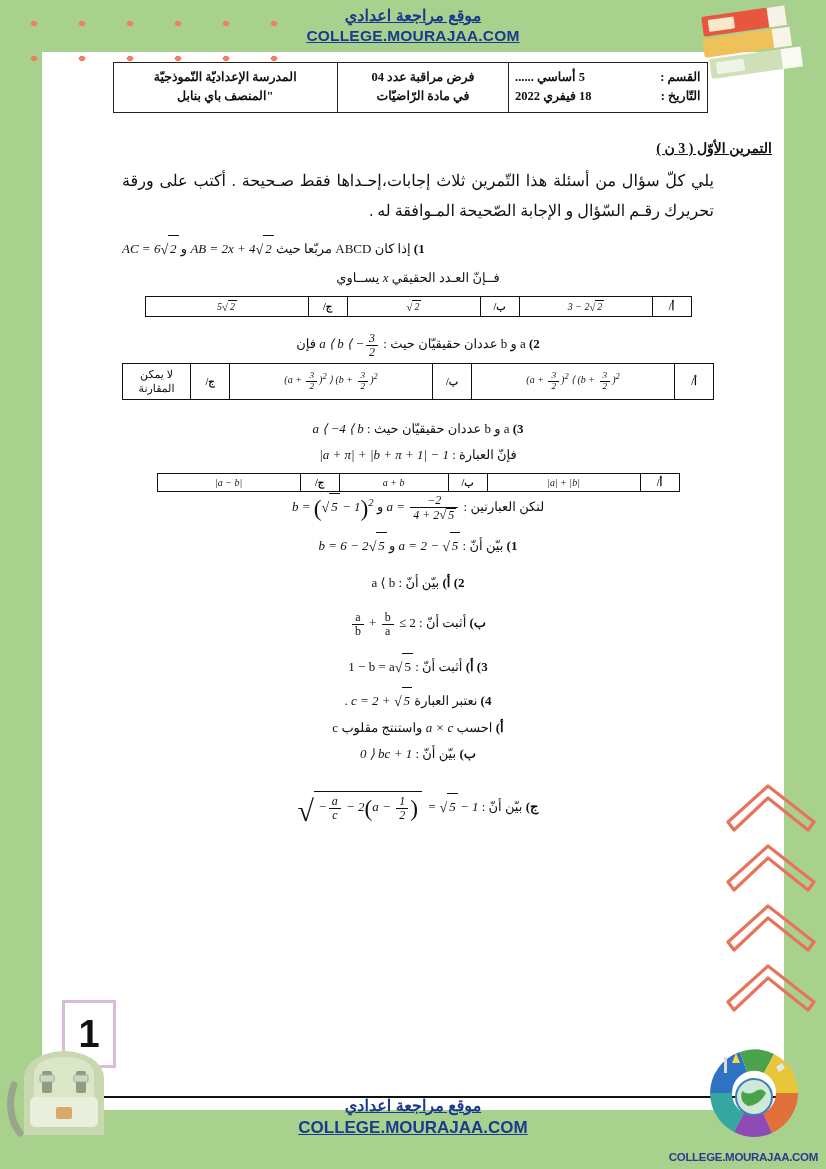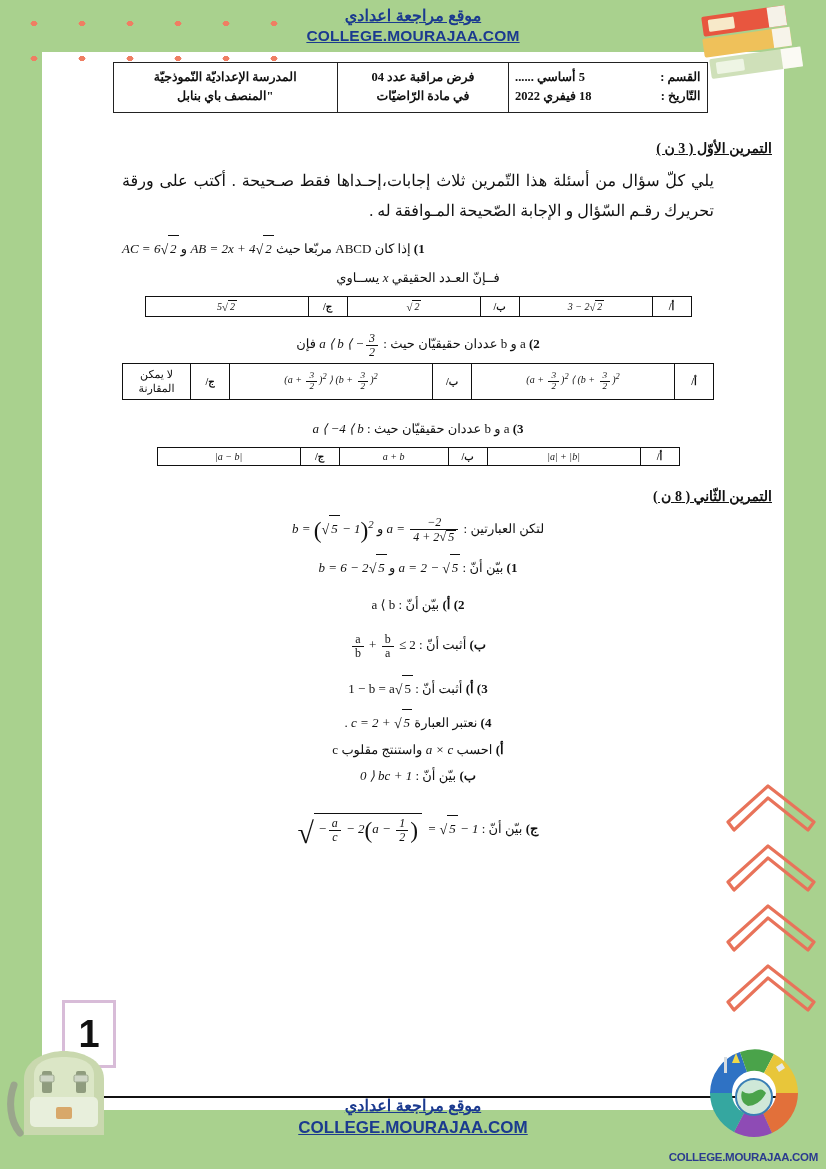--- a/index.html
+++ b/index.html
@@ -249,36 +249,39 @@
       </table>
 
     <div class="qline q-center" style="margin-top:16px">
       <span class="num">3)</span>
       <span class="mathup">a</span>
       <span>و</span>
       <span class="mathup">b</span>
       <span>عددان حقيقيّان حيث :</span>
       <span class="math"><i>a</i>&nbsp;⟨&nbsp;−4&nbsp;⟨&nbsp;<i>b</i></span>
     </div>
+    <div class="qline q-center" style="margin-top:0">
+      <span>فإنّ  العبارة :</span>
+      <span class="math">|<i>a</i>&nbsp;+&nbsp;π|&nbsp;+&nbsp;|<i>b</i>&nbsp;+&nbsp;π&nbsp;+&nbsp;1|&nbsp;−&nbsp;1</span>
+    </div>
 
     <table class="mcq">
       <tbody>
           <tr>
         <td class="opt-key">أ/</td>
         <td class="opt-val" style="min-width:140px"><span class="math">|<i>a</i>|&nbsp;+&nbsp;|<i>b</i>|</span></td>
         <td class="opt-key">ب/</td>
         <td class="opt-val" style="min-width:96px"><span class="math"><i>a</i>&nbsp;+&nbsp;<i>b</i></span></td>
         <td class="opt-key">ج/</td>
         <td class="opt-val" style="min-width:130px"><span class="math">|<i>a</i>&nbsp;−&nbsp;<i>b</i>|</span></td>
       </tr>
     </tbody>
       </table>
   </div>
 
-  <div class="ex-title" style="margin-top:22px">التمرين الثّاني  ( 8 ن )</div>
 
   <div class="blk">
     <div class="qline q-center" style="margin-top:0">
       <span>لتكن العبارتين :</span>
       <span class="math"><i>a</i>&nbsp;=&nbsp;<span class="frac"><span class="n">−2</span><span class="d">4&nbsp;+&nbsp;2<span class="rad"><span class="sym">√</span><span class="bar">5</span></span></span></span></span>
       <span>و</span>
       <span class="math"><i>b</i>&nbsp;=&nbsp;<span class="bigp">(</span><span class="rad"><span class="sym">√</span><span class="bar">5</span></span>&nbsp;−&nbsp;1<span class="bigp">)</span><sup>2</sup></span>
     </div>
 
     <div class="qline q-center">

